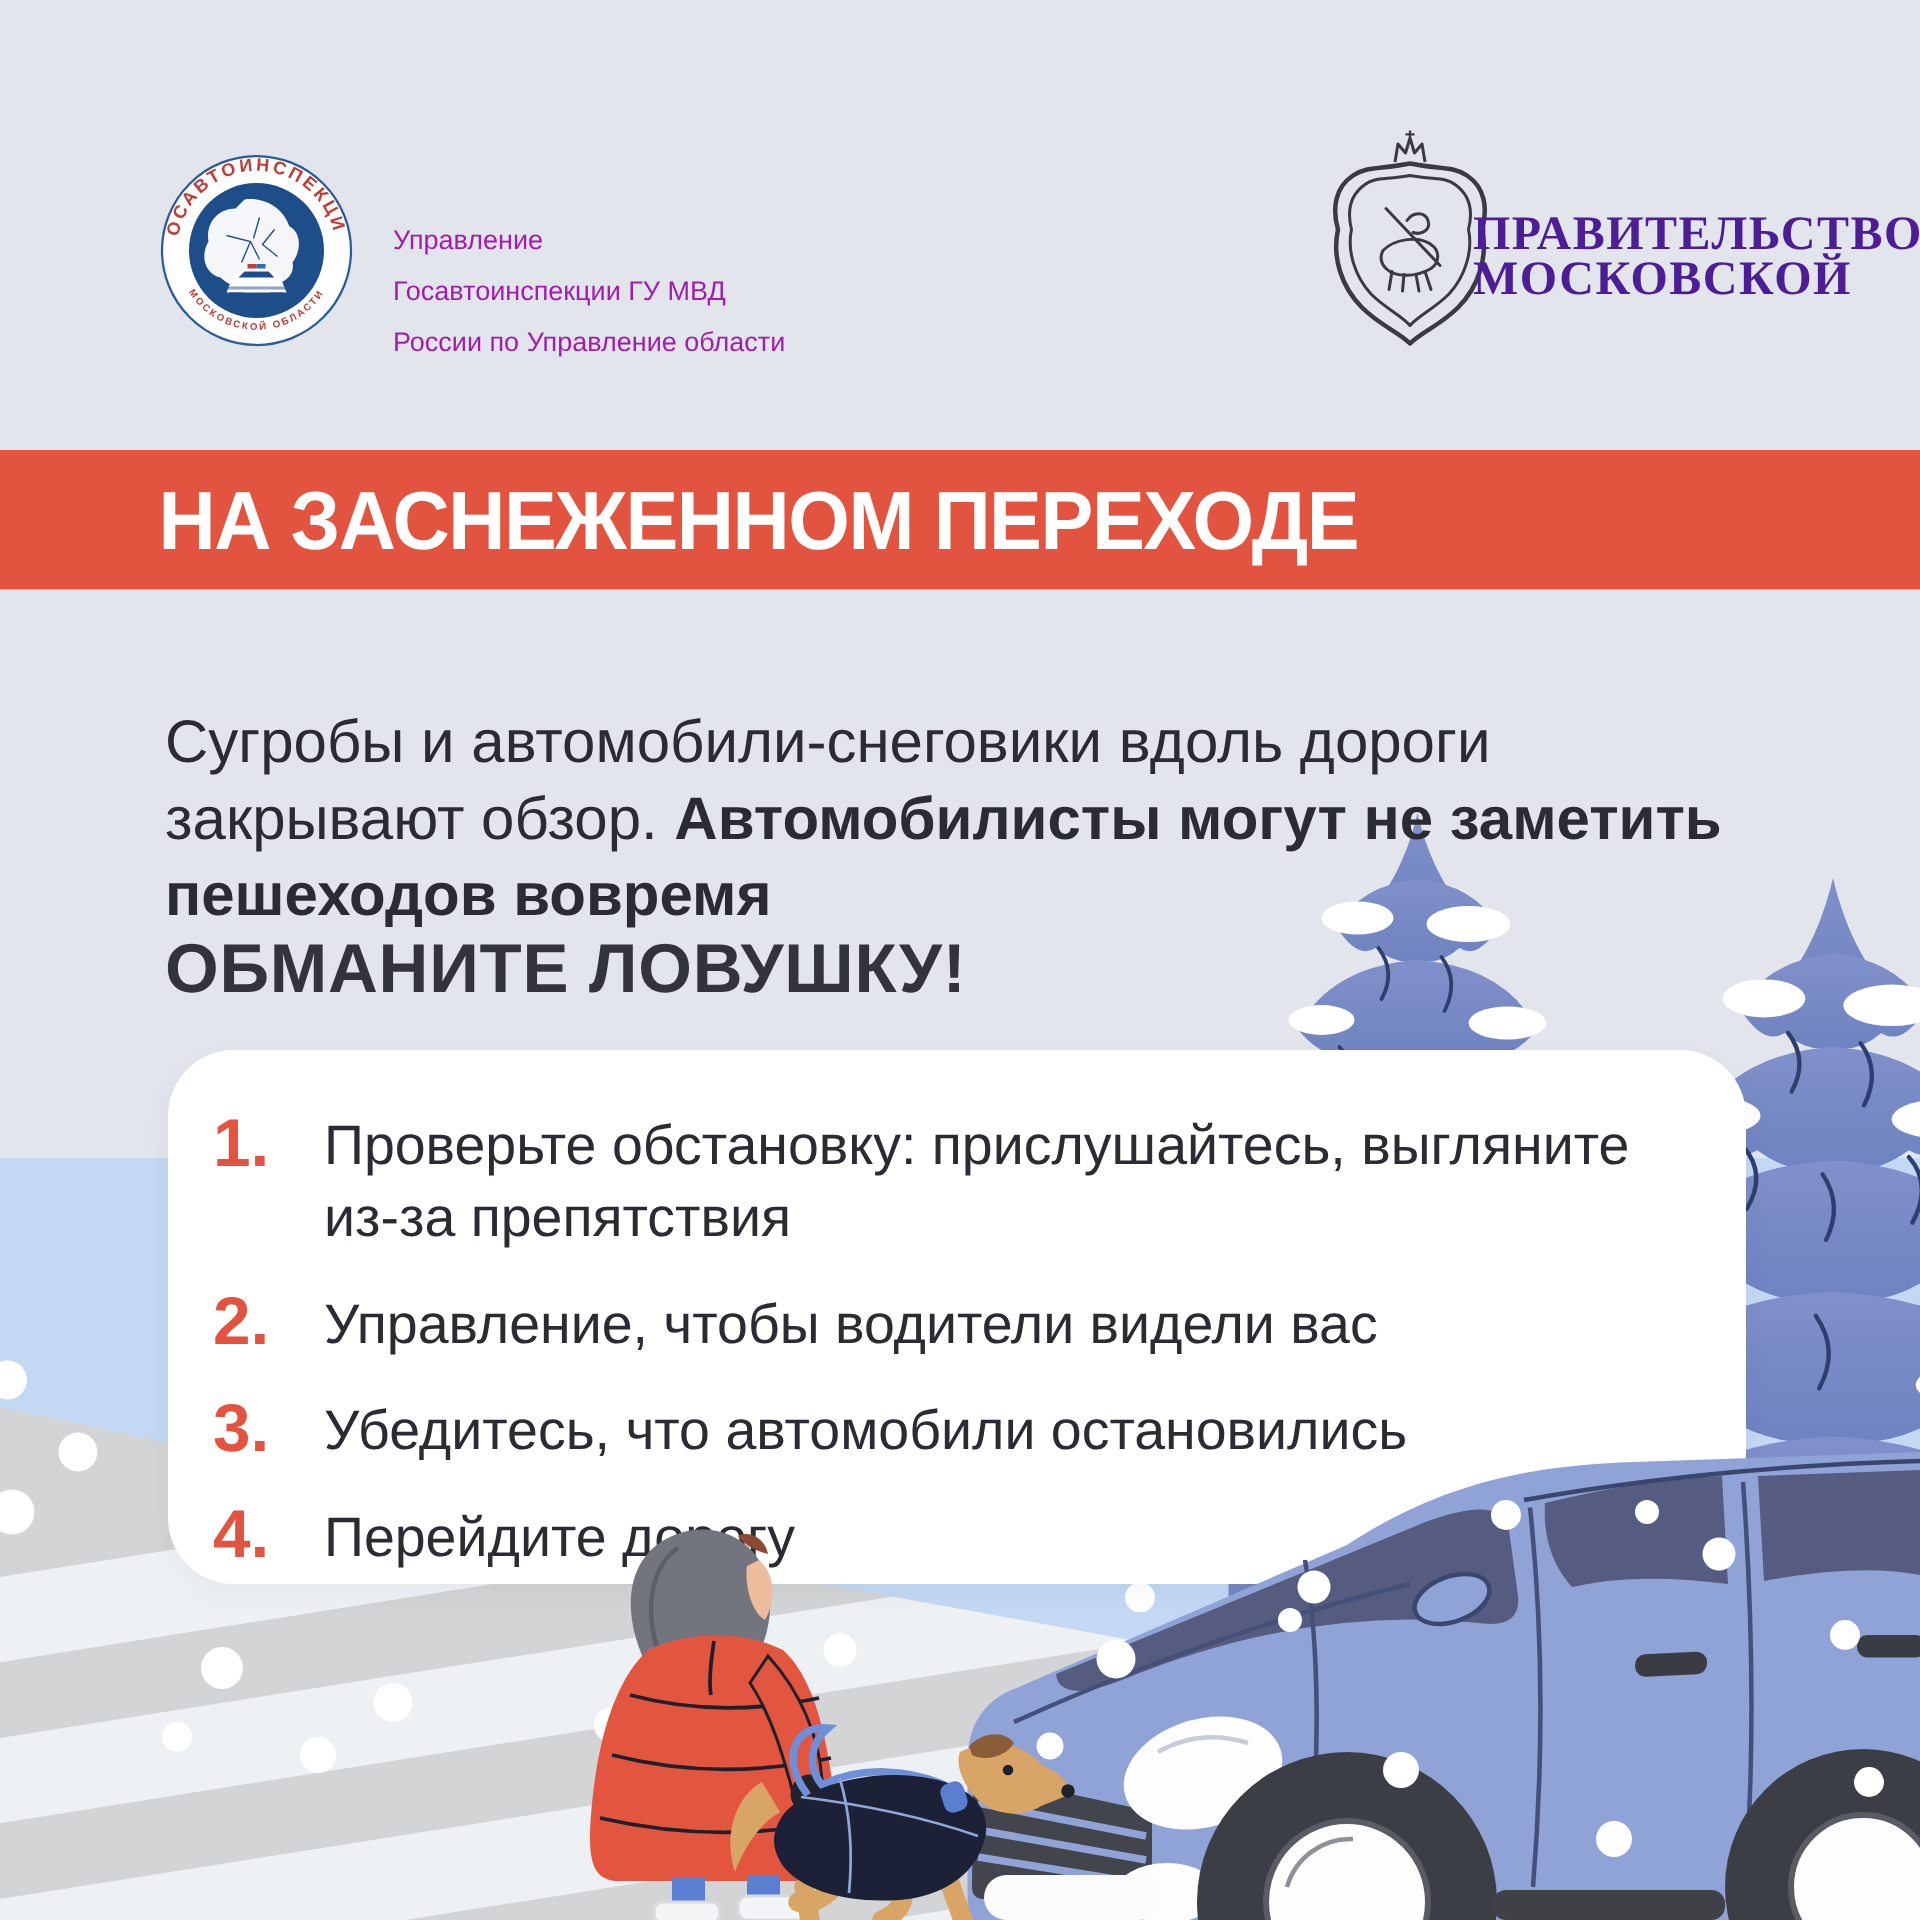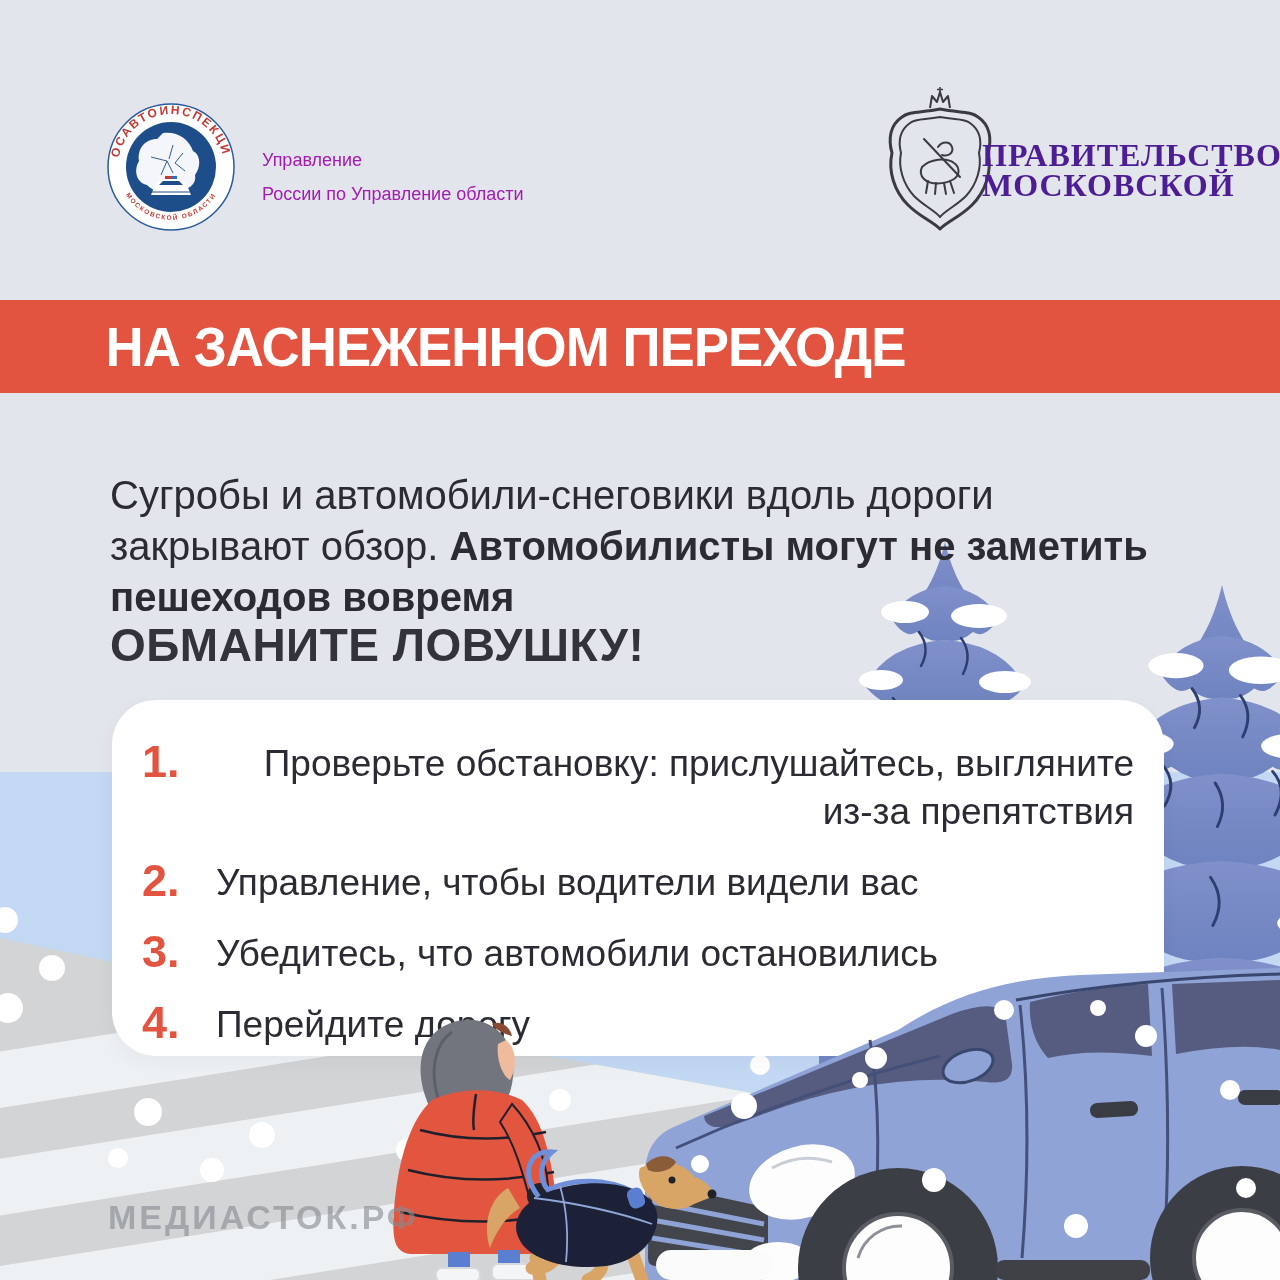--- a/index.html
+++ b/index.html
@@ -47,21 +47,21 @@
     background:#ffffff;border-radius:44px;
     box-shadow:0 6px 18px rgba(40,50,80,.05);
     box-sizing:border-box;padding:38px 30px 24px 30px;
   }
   .step{display:flex;margin-bottom:21px;}
   .step:last-child{margin-bottom:0;}
   .step-num{
     flex:0 0 74px;color:#e2543f;font-weight:bold;font-size:45px;line-height:48px;
   }
   .step-text{
-    color:#2b2b33;font-size:37px;line-height:48px;padding-top:2px;text-align:right;
+    color:#2b2b33;font-size:37px;line-height:48px;padding-top:2px;
   }
   
   .watermark{
     position:absolute;z-index:5;left:108px;top:1198px;
     color:#878c92;opacity:.62;font-weight:bold;font-size:34px;letter-spacing:3px;
   }
 </style>
 </head>
 <body>
 
@@ -166,20 +166,21 @@
     <text font-size="12" font-weight="bold" fill="#c23b36" letter-spacing="2">
       <textPath href="#arcTop" startOffset="50%" text-anchor="middle">ГОСАВТОИНСПЕКЦИЯ</textPath>
     </text>
     <text font-size="6.5" font-weight="bold" fill="#c23b36" letter-spacing="1.5">
       <textPath href="#arcBot" startOffset="50%" text-anchor="middle">МОСКОВСКОЙ ОБЛАСТИ</textPath>
     </text>
   </svg>
 
   <div class="hdr gai-text">
     <span>Управление</span>
+    <span>Госавтоинспекции ГУ МВД</span>
     <span>России по Управление области</span>
   </div>
 
   <svg class="hdr gov-logo" viewBox="0 0 120 150" width="120" height="152">
     <g fill="none" stroke="#3a3a42" stroke-width="3" stroke-linejoin="round">
       <path d="M60,22 C40,26 30,24 22,30 C10,38 8,52 12,66 C8,84 14,104 28,118 C40,130 52,134 60,142 C68,134 80,130 92,118 C106,104 112,84 108,66 C112,52 110,38 98,30 C90,24 80,26 60,22 Z"></path>
       <path stroke-width="2" d="M60,30 C44,33 36,31 30,36 C20,43 18,54 21,66 C18,80 23,97 34,109 C44,119 54,123 60,130 C66,123 76,119 86,109 C97,97 102,80 99,66 C102,54 100,43 90,36 C84,31 76,33 60,30 Z"></path>
     </g>
     <g fill="none" stroke="#3a3a42" stroke-width="2" stroke-linejoin="round">
       <path d="M50,21 L52,9 L57,15 L60,5 L63,15 L68,9 L70,21"></path>
@@ -310,15 +311,14 @@
       </g>
       <rect x="628" y="1188" width="16" height="20" rx="6" fill="#5b7fd0" transform="rotate(-18 636 1198)"></rect>
       <path d="M640,1168 C660,1158 680,1162 692,1174 C702,1184 704,1196 694,1204 C682,1212 662,1210 652,1200 C644,1192 636,1178 640,1168 Z" fill="#d9a566"></path>
       <path d="M690,1176 C702,1178 712,1186 714,1196 L694,1204 Z" fill="#d9a566"></path>
       <circle cx="712" cy="1194" r="4.5" fill="#20222a"></circle>
       <circle cx="672" cy="1180" r="3.5" fill="#20222a"></circle>
       <path d="M646,1164 C656,1154 670,1154 676,1162 C670,1172 656,1174 648,1170 Z" fill="#8a5c38"></path>
     </g>
   </svg>
 
-  <div class="watermark">МЕДИАСТОК.РФ</div>
 
 </div>
 
 </body></html>

